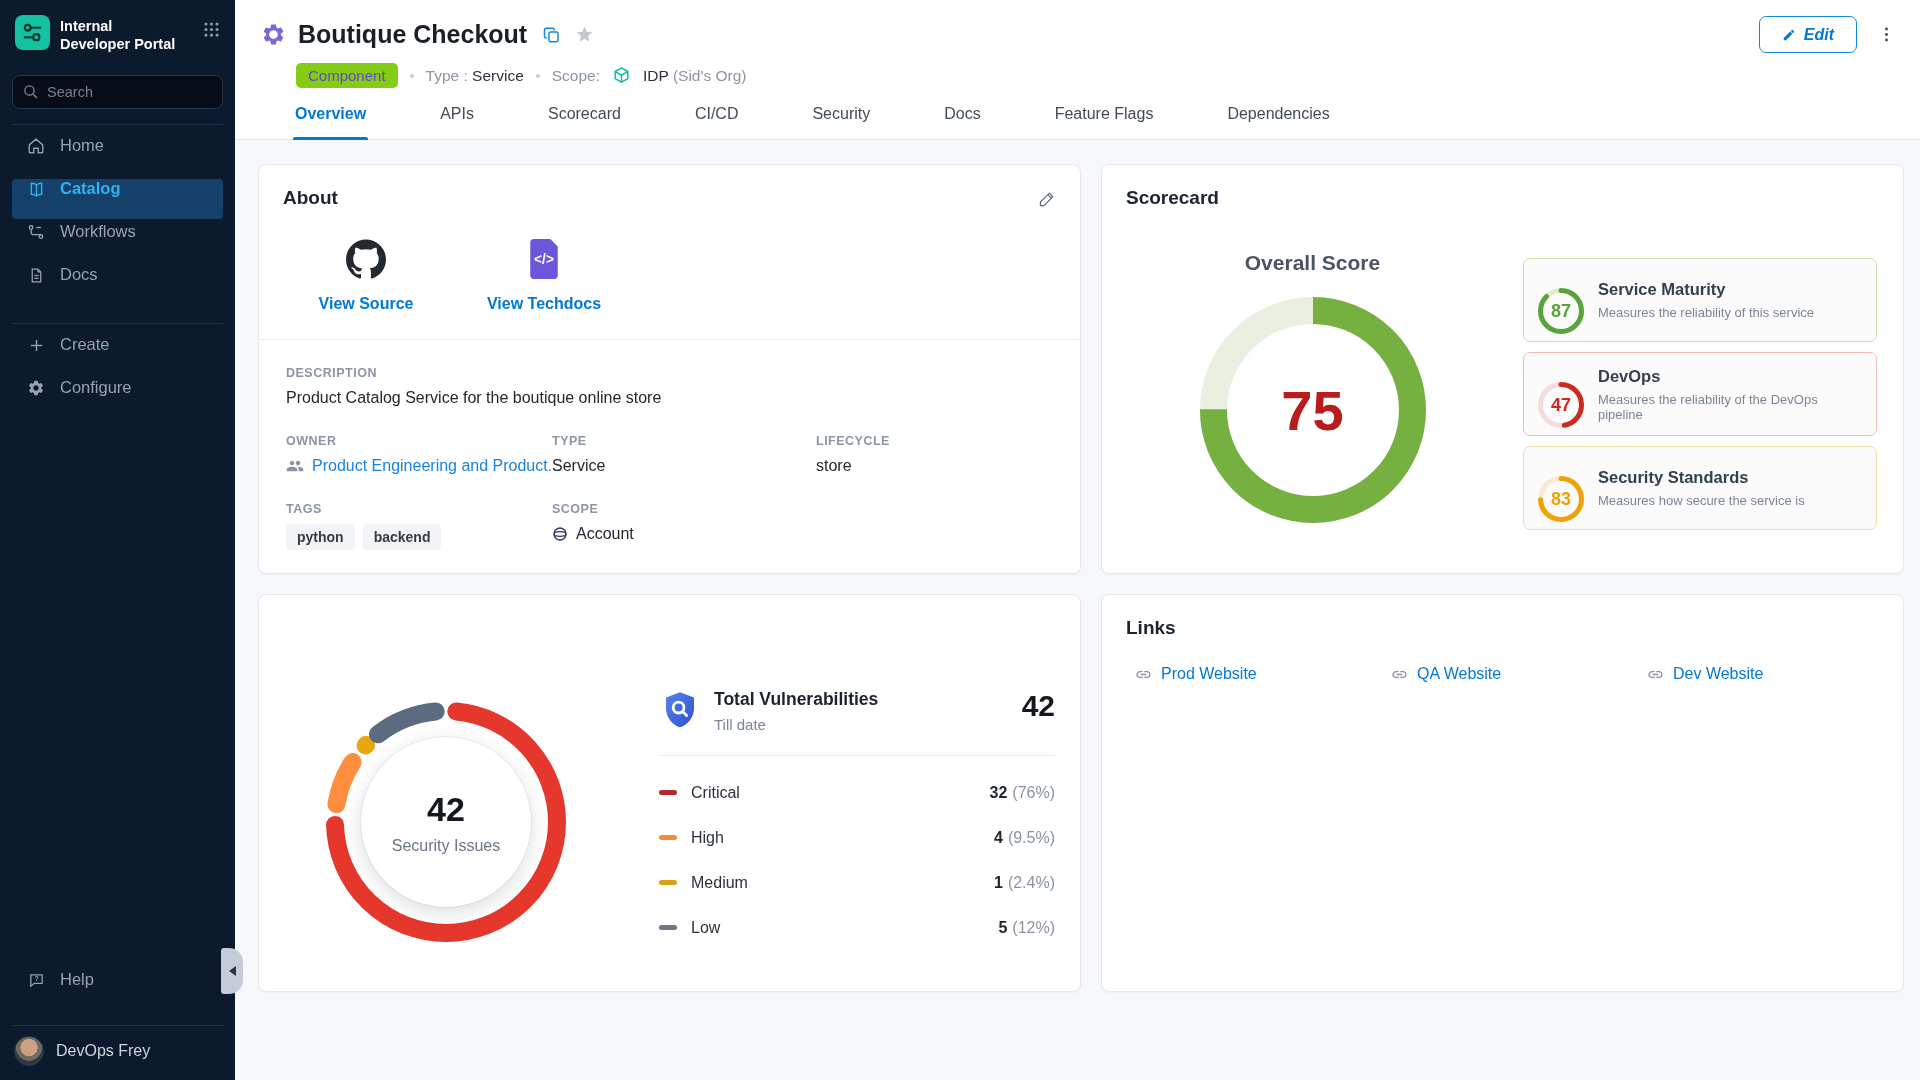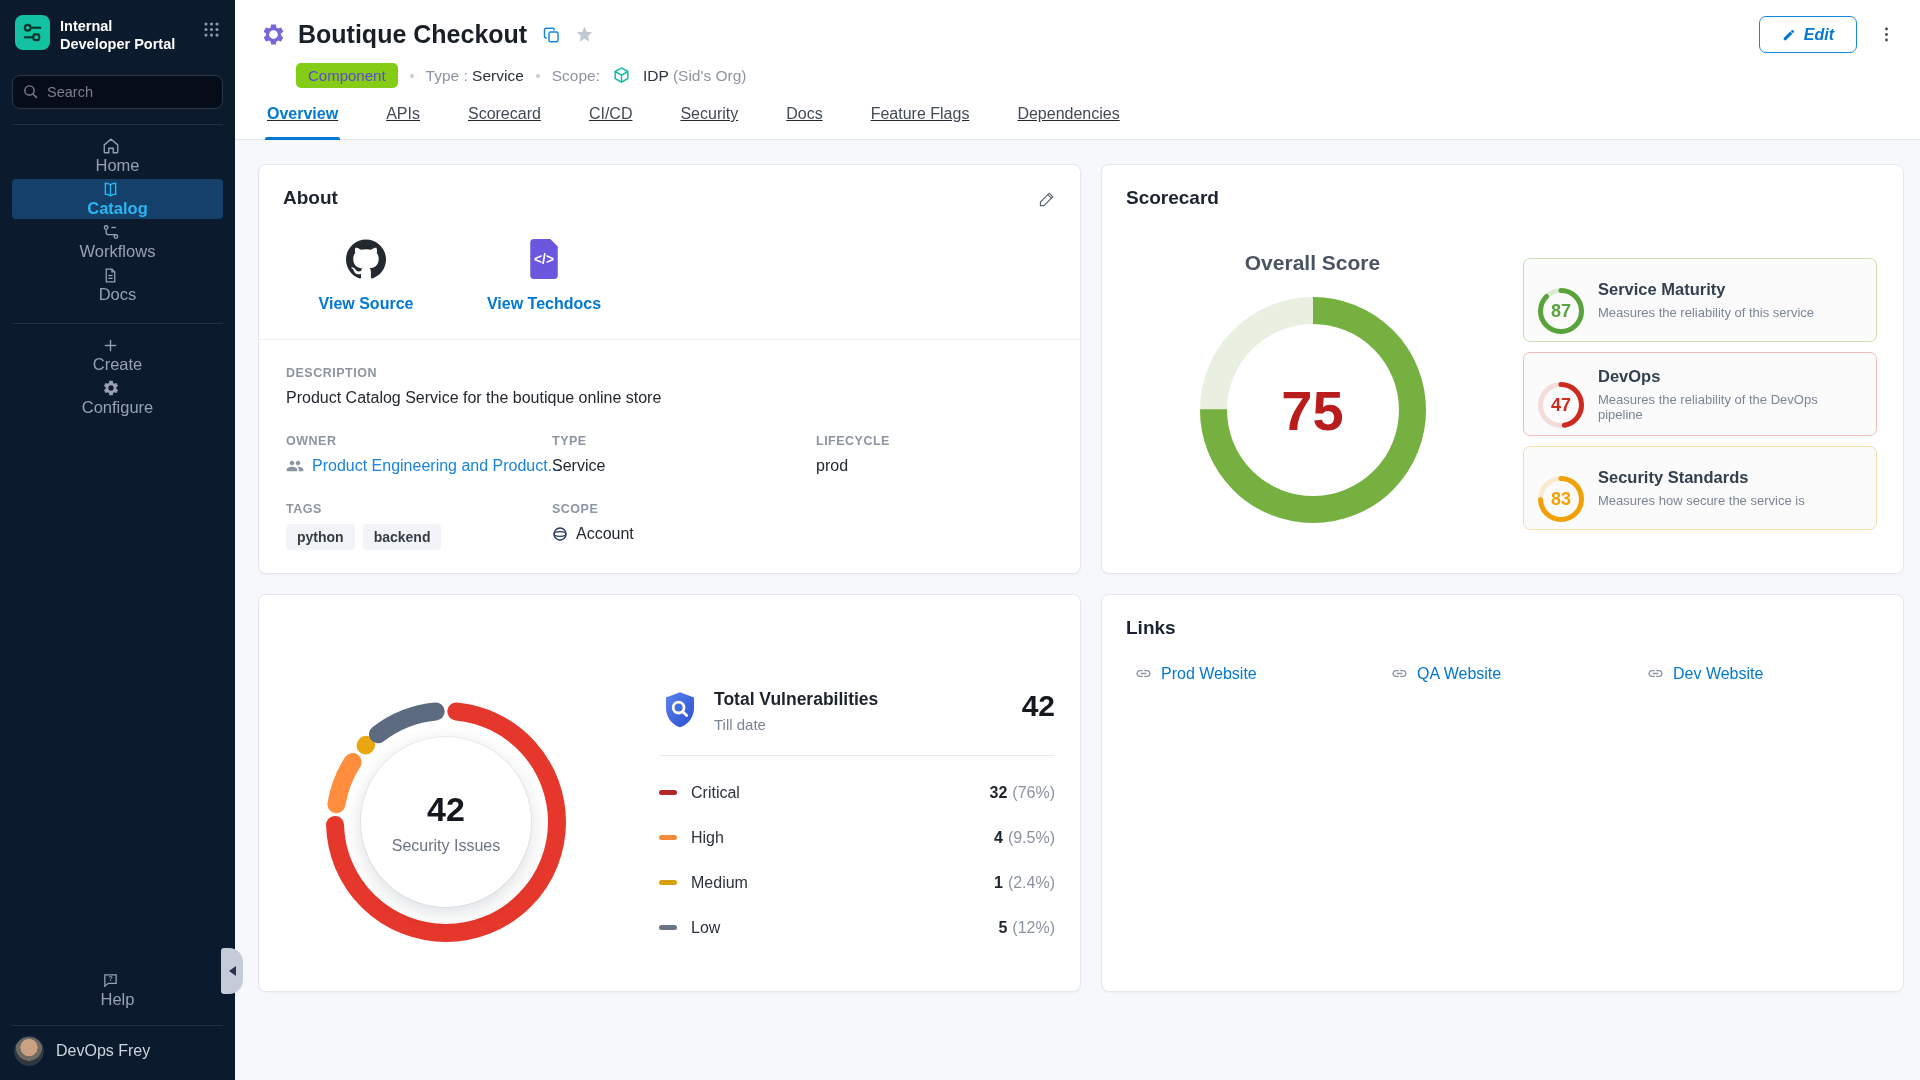--- a/index.html
+++ b/index.html
@@ -11,21 +11,21 @@
   .logo-row { display:flex; padding:15px 14px 0 15px; align-items:flex-start; }
   .logo-box { width:35px; height:35px; border-radius:8px; background:#12c2a0; display:flex; align-items:center; justify-content:center; }
   .logo-text { margin-left:10px; color:#fff; font-size:14.5px; font-weight:700; line-height:1.25; padding-top:2px; }
   .grid-icon { margin-left:auto; margin-top:5px; cursor:pointer; }
   .search-wrap { margin:22px 12px 0 12px; position:relative; }
   .search-wrap input { width:100%; height:34px; background:#060d19; border:1px solid #273549; border-radius:8px; color:#aeb6c4; font-size:14.5px; padding:0 10px 0 34px; outline:none; font-family:"Liberation Sans", sans-serif; }
   .search-wrap input::placeholder { color:#76808f; }
   .search-ic { position:absolute; left:10px; top:8px; }
   .side-divider { border-top:1px solid #20304a; margin:15px 12px 0 12px; }
   .nav { margin-top:8px; }
-  .nav-item { display:flex; align-items:center; height:40px; margin:3px 12px; padding:0 14px; border-radius:4px; color:#97a1b3; font-size:16.5px; cursor:pointer;flex-direction:column; }
+  .nav-item { display:flex; align-items:flex-start; height:40px; margin:3px 12px; padding:0 14px; border-radius:4px; color:#97a1b3; font-size:16.5px; cursor:pointer; }
   .nav-item .nav-ic { width:20px; height:20px; margin-right:14px; display:flex; align-items:center; justify-content:center; }
   .nav-item.active { background:#14406a; color:#2cb5f1; font-weight:700; }
   .side-bottom { margin-top:auto; padding-bottom:14px; }
   .user-row { display:flex; align-items:center; padding:10px 14px 0 14px; color:#cdd4de; font-size:16px; cursor:pointer; }
   .avatar { width:30px; height:30px; border-radius:50%; margin-right:12px;
     background:radial-gradient(circle at 50% 38%, #caa183 0 38%, #6f6a62 39% 58%, #32373e 59% 100%); border:1px solid #2a3a50; }
   .collapse-handle { position:absolute; left:221px; top:948px; width:22px; height:46px; background:#c5ccd8; border-radius:3px 14px 14px 3px; display:flex; align-items:center; justify-content:center; cursor:pointer; z-index:5; }
   .collapse-tri { width:0; height:0; border-top:5px solid transparent; border-bottom:5px solid transparent; border-right:7px solid #283349; }
 
   
@@ -36,21 +36,21 @@
   .title-ic { cursor:pointer; display:flex; }
   .copy-ic { margin-left:16px; } .star-ic { margin-left:14px; }
   .header-right { margin-left:auto; display:flex; align-items:center; }
   .edit-btn { display:flex; align-items:center; gap:8px; height:37px; padding:0 22px; border:1.5px solid #1488e0; border-radius:7px; background:#fff; color:#0278d5; font-size:16px; font-weight:700; cursor:pointer; font-family:"Liberation Sans", sans-serif;font-style:italic; }
   .kebab { margin-left:20px; margin-right:10px; cursor:pointer; display:flex; }
   .breadcrumb { display:flex; align-items:center; margin:10px 0 0 61px; font-size:15.5px; color:#6b7482; gap:12px; }
   .badge { background:#84cc16; color:#5f49cf; font-weight:400; padding:4px 12px; border-radius:5px; font-size:15px; }
   .bc-dot { width:4px; height:4px; border-radius:50%; background:#c4cbd5; }
   .bc-dark { color:#2b323c; }
   .bc-grey { color:#8d95a3; }
-  .tabs { display:flex; padding-left:32px; margin-top:17px; gap:48px;text-decoration:underline; }
+  .tabs { display:flex; padding-left:60px; margin-top:17px; gap:74px; }
   .tab { position:relative; padding-bottom:16px; font-size:16px; color:#414b57; cursor:pointer; }
   .tab.active { color:#0278d5; font-weight:700; }
   .tab.active::after { content:''; position:absolute; left:-2px; right:-2px; bottom:-1px; height:3px; background:#0278d5; border-radius:2px 2px 0 0; }
 
   .content { flex:1; padding:24px 16px 0 23px; display:grid; grid-template-columns:823px 1fr; grid-template-rows:410px 398px; gap:20px; }
   .card { background:#fff; border:1px solid #e4e8ee; border-radius:8px; box-shadow:0 1px 2px rgba(16,24,40,.04); position:relative; overflow:hidden; }
   .card-head { display:flex; justify-content:space-between; align-items:flex-start; padding:22px 24px 0 24px; }
   .card-title { font-size:19px; font-weight:700; color:#1b2430; }
 
   
@@ -94,21 +94,21 @@
   .vul-panel-total { margin-left:auto; font-size:30px; font-weight:700; color:#15191f; }
   .vul-sep { border-top:1px solid #e7eaee; margin-top:20px; }
   .vul-row { display:flex; align-items:center; height:45px; }
   .dash { width:18px; height:5px; border-radius:3px; margin-right:14px; }
   .vul-row-label { font-size:16px; color:#2b323b; }
   .vul-row-val { margin-left:auto; font-size:16px; font-weight:700; color:#1d242d; }
   .vul-row-pct { font-size:16px; color:#8b93a1; margin-left:5px; }
 
   
   .links-row { display:flex; padding-left:33px; margin-top:26px; }
-  .link-item { width:264px; display:flex; gap:9px; color:#0278d5; font-size:16px; cursor:pointer; }
+  .link-item { width:264px; display:flex; align-items:center; gap:9px; color:#0278d5; font-size:16px; cursor:pointer; }
 </style>
 </head>
 <body>
 
 <aside class="sidebar">
   <div class="logo-row">
     <div class="logo-box">
       <svg width="23" height="23" viewBox="0 0 24 24" fill="none" stroke="#04352c" stroke-width="2.2">
         <circle cx="7" cy="7" r="3"></circle>
           <line x1="10" y1="7" x2="21" y2="7"></line>
@@ -347,21 +347,21 @@
               </span>
               <span>Product Engineering and Product...</span>
             </div>
           </div>
           <div>
             <div class="f-label">TYPE</div>
             <div class="f-value">Service</div>
           </div>
           <div>
             <div class="f-label">LIFECYCLE</div>
-            <div class="f-value">prod</div>
+            <div class="f-value">store</div>
           </div>
         </div>
         <div class="about-grid">
           <div>
             <div class="f-label">TAGS</div>
             <div class="chip-row">
               <span class="chip">python</span>
               <span class="chip">backend</span>
             </div>
           </div>

